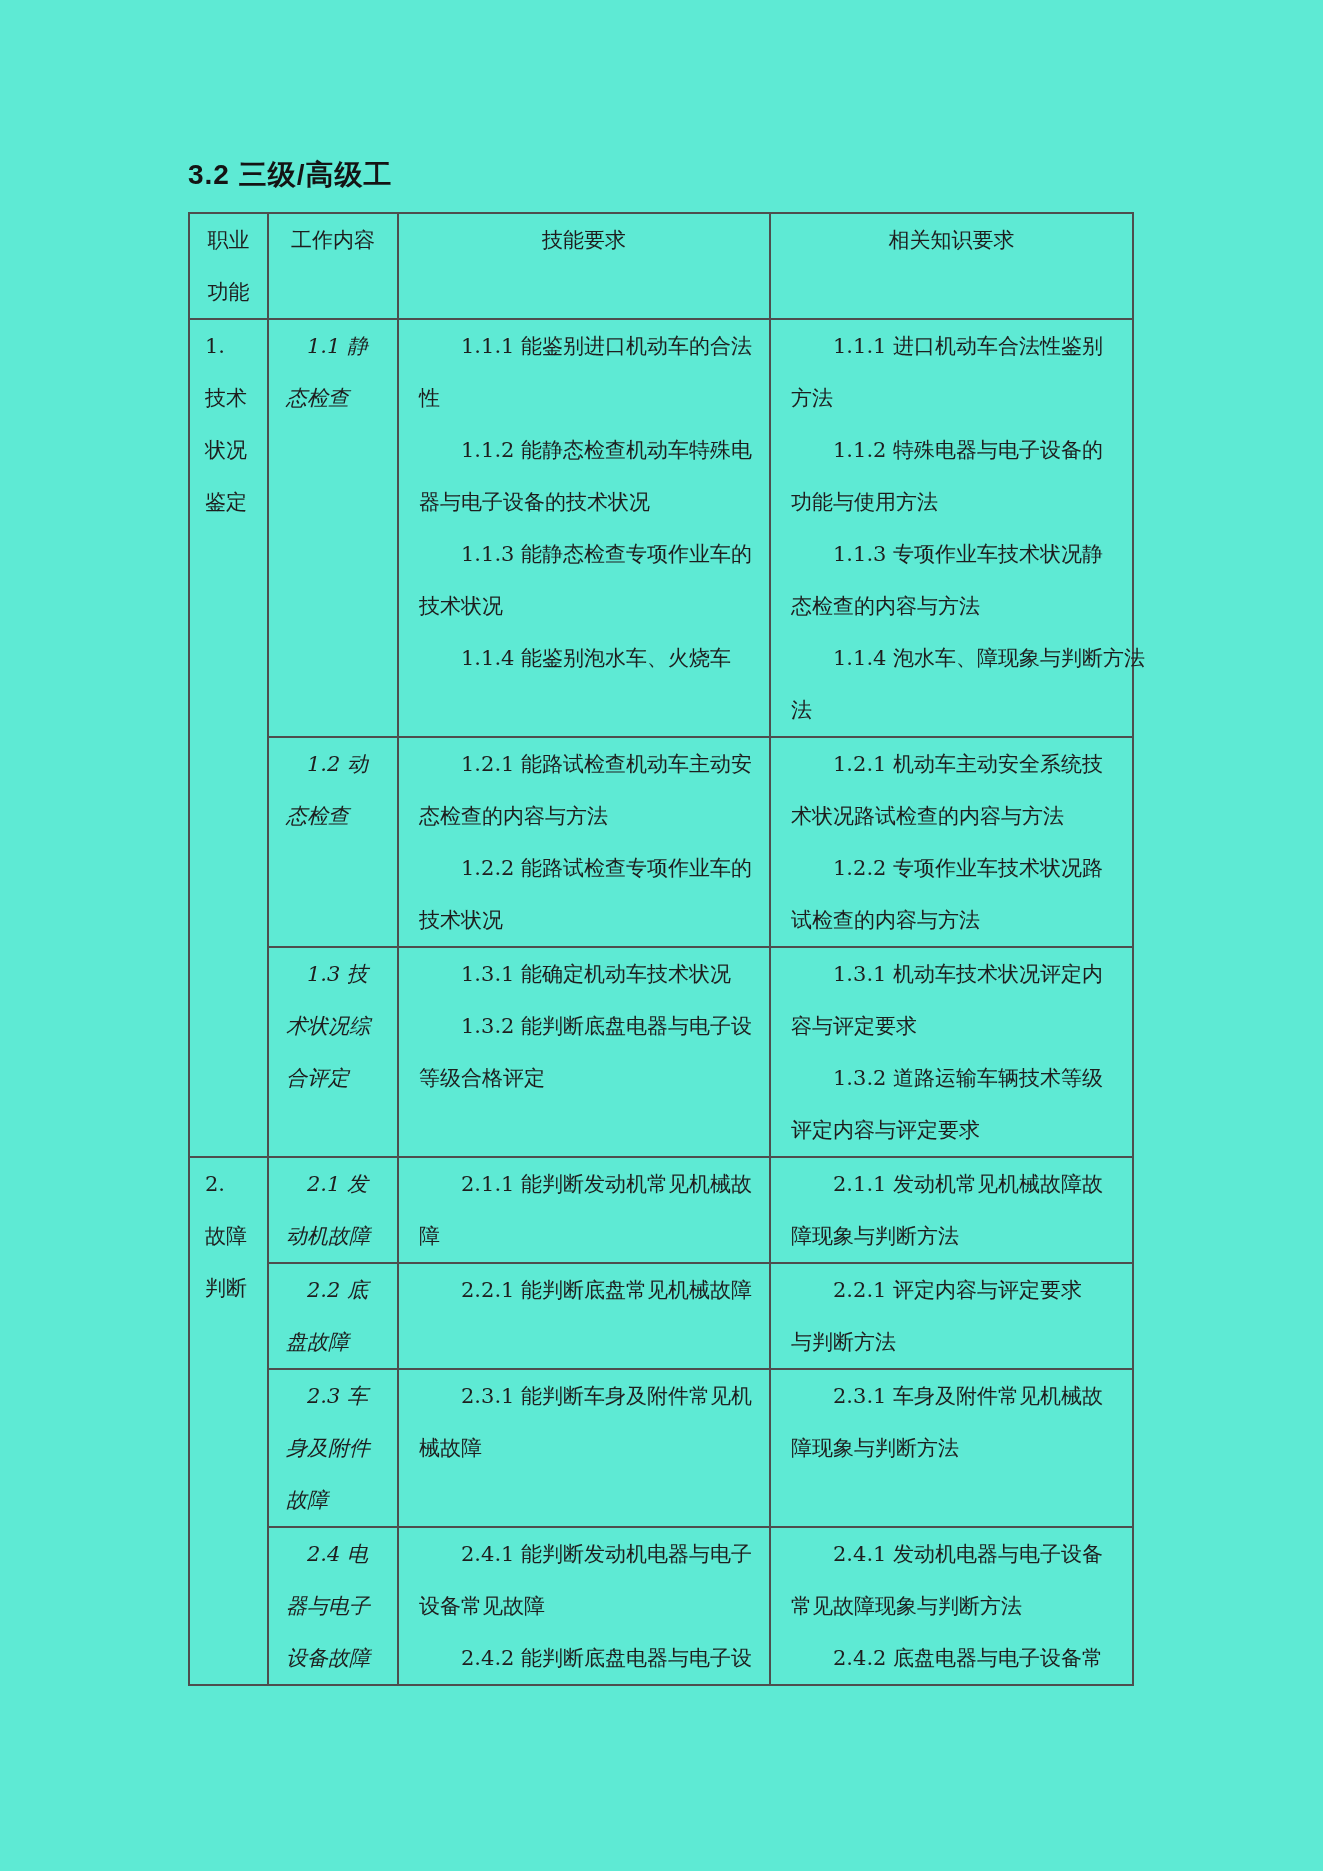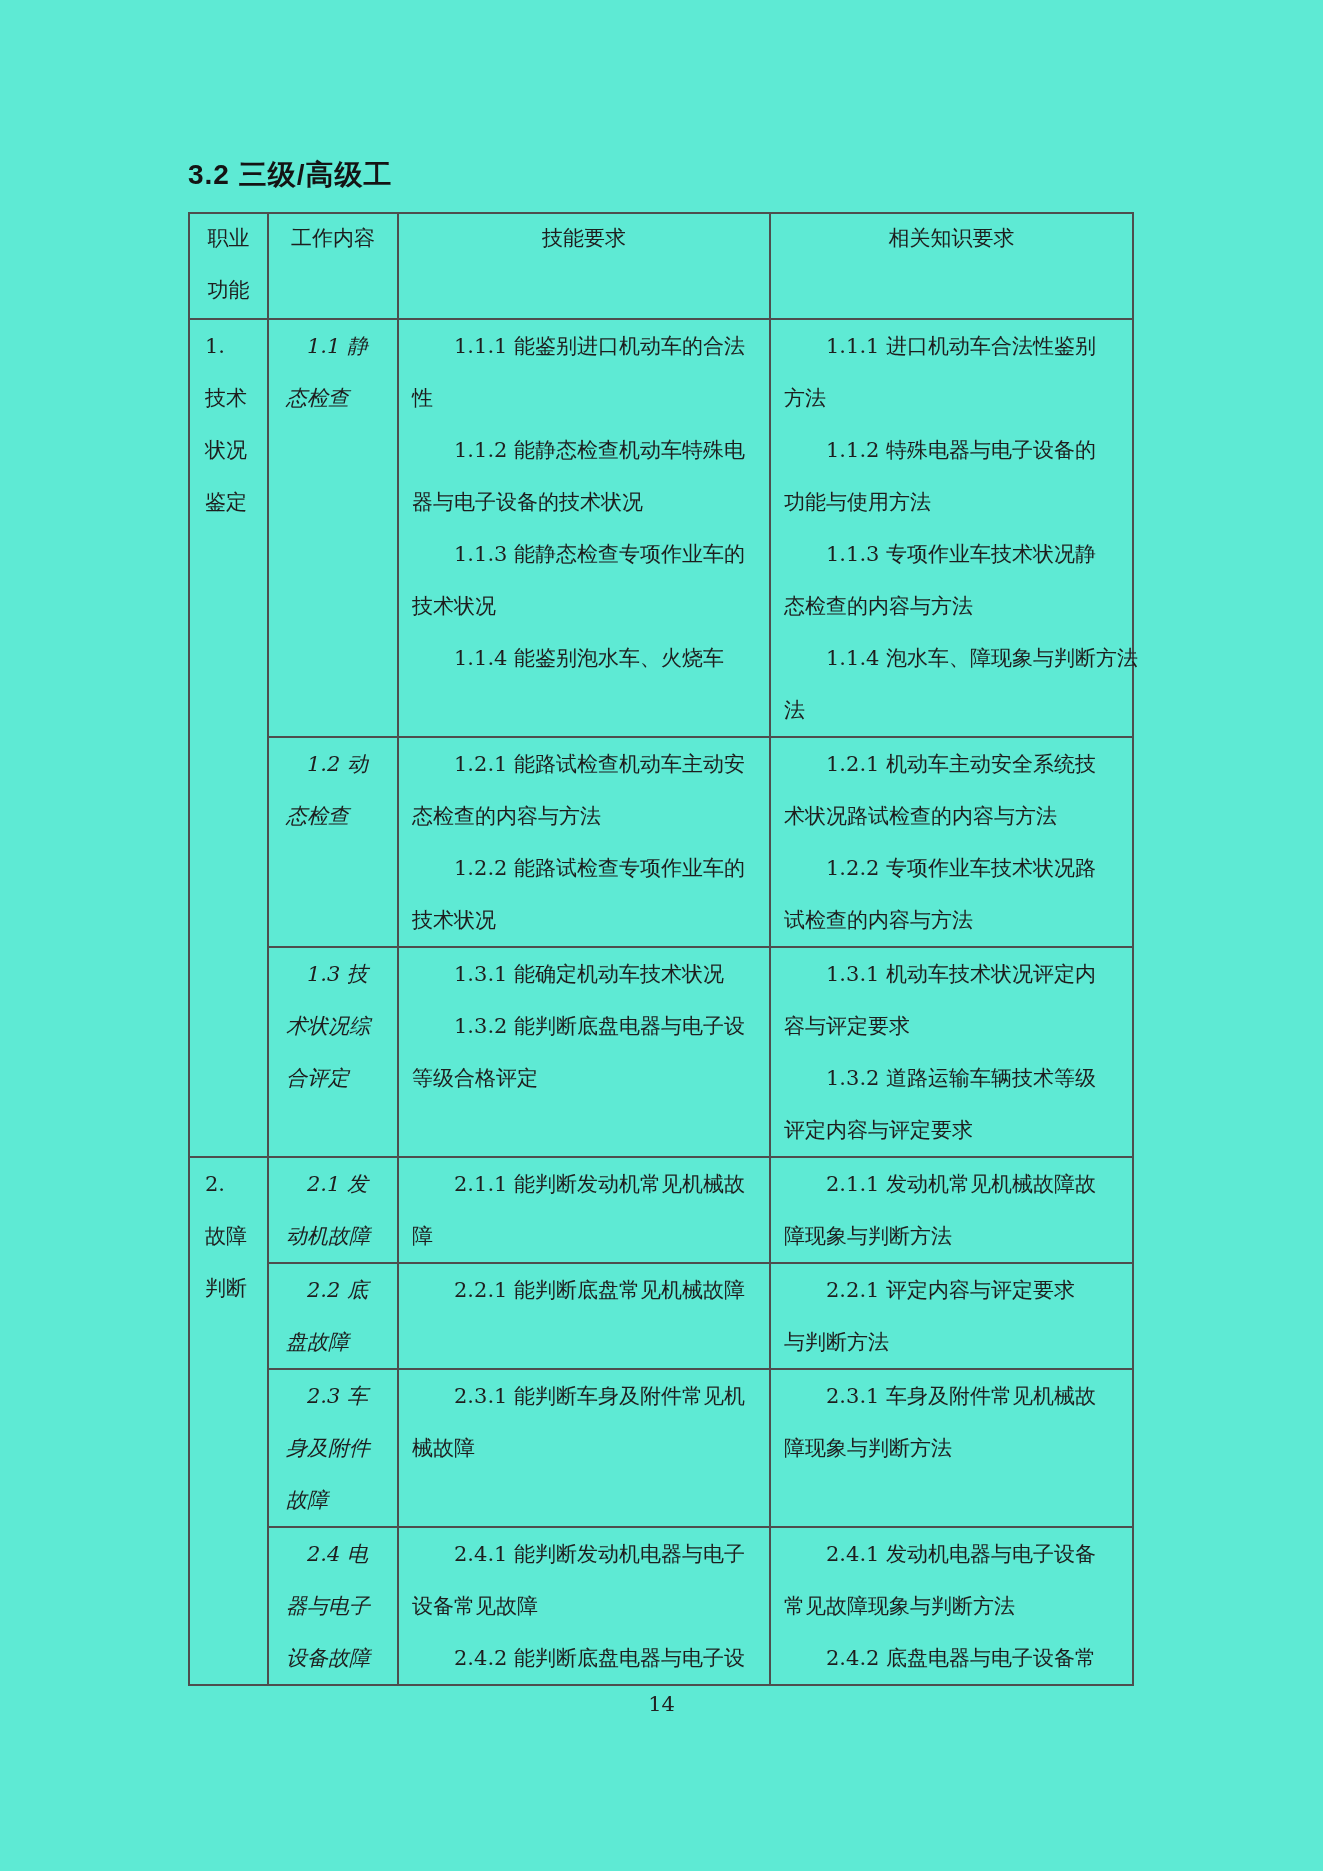--- a/index.html
+++ b/index.html
@@ -35,28 +35,28 @@
     padding:0;
     font-weight:normal;
     vertical-align:top;
   }
   .ln{
     line-height:52px;
     font-size:21px;
     white-space:nowrap;
     text-align:left;
   }
-  thead .ln{text-align:center;font-family:Liberation Mono, monospace;}
+  thead .ln{text-align:center;}
   thead tr{height:104px;}
   thead th{vertical-align:middle;}
   td.func-cell, td.work-cell{vertical-align:middle;}
   td.func-cell .ln{padding-left:15px;}
   td.work-cell .ln{padding-left:17px;font-style:italic;}
   td.work-cell .ln.ind{text-indent:1em;}
-  td.skill-cell .ln, td.knw-cell .ln{padding-left:13px;}
+  td.skill-cell .ln, td.knw-cell .ln{padding-left:20px;}
   td.skill-cell .ln.ind, td.knw-cell .ln.ind{text-indent:2em;}
   td.skill-cell, td.knw-cell{padding-top:1px;padding-bottom:1px;}
   .page-number{
     position:absolute;
     left:0;right:0;
     top:1692px;
     text-align:center;
     font-size:21px;
     color:#222;
   }
@@ -220,15 +220,14 @@
           </td>
           <td class="knw-cell">
             <div class="ln ind">2.4.1 发动机电器与电子设备</div>
             <div class="ln">常见故障现象与判断方法</div>
             <div class="ln ind">2.4.2 底盘电器与电子设备常</div>
           </td>
         </tr>
       </tbody>
   </table>
 
-  <div class="page-number">14</div>
 
 </div>
 
 </body></html>

